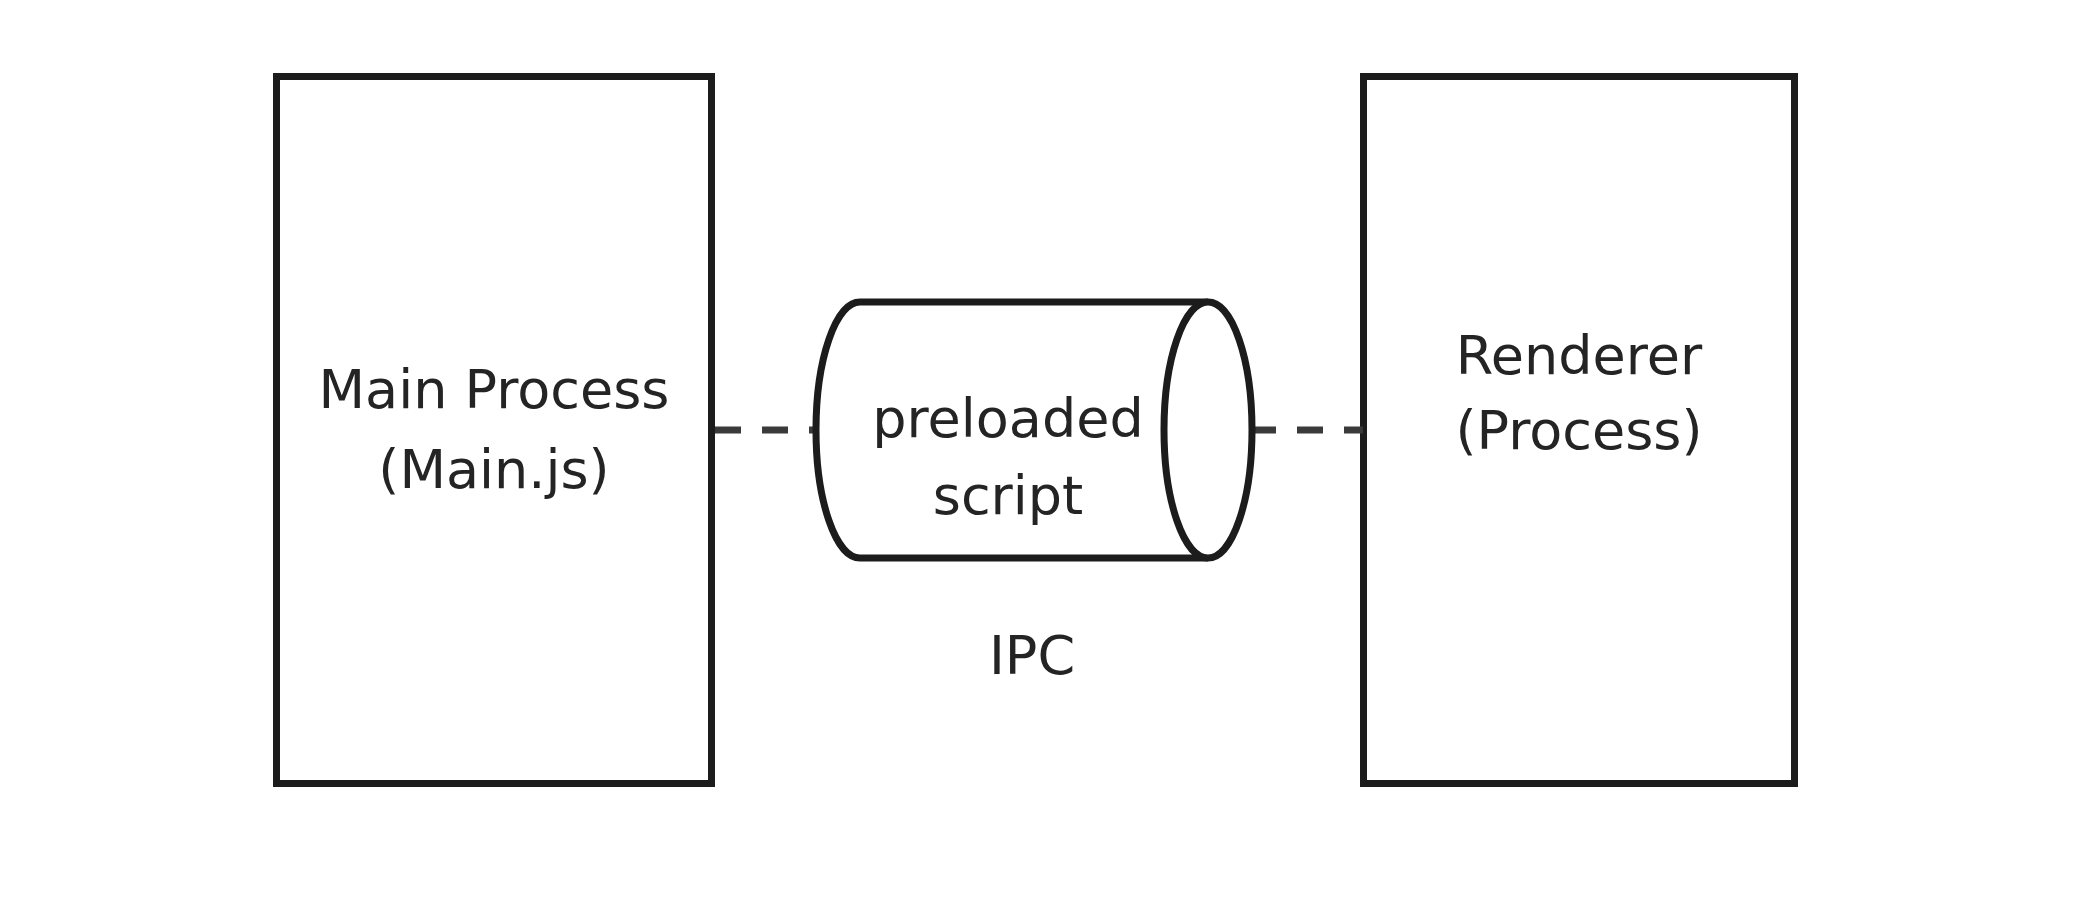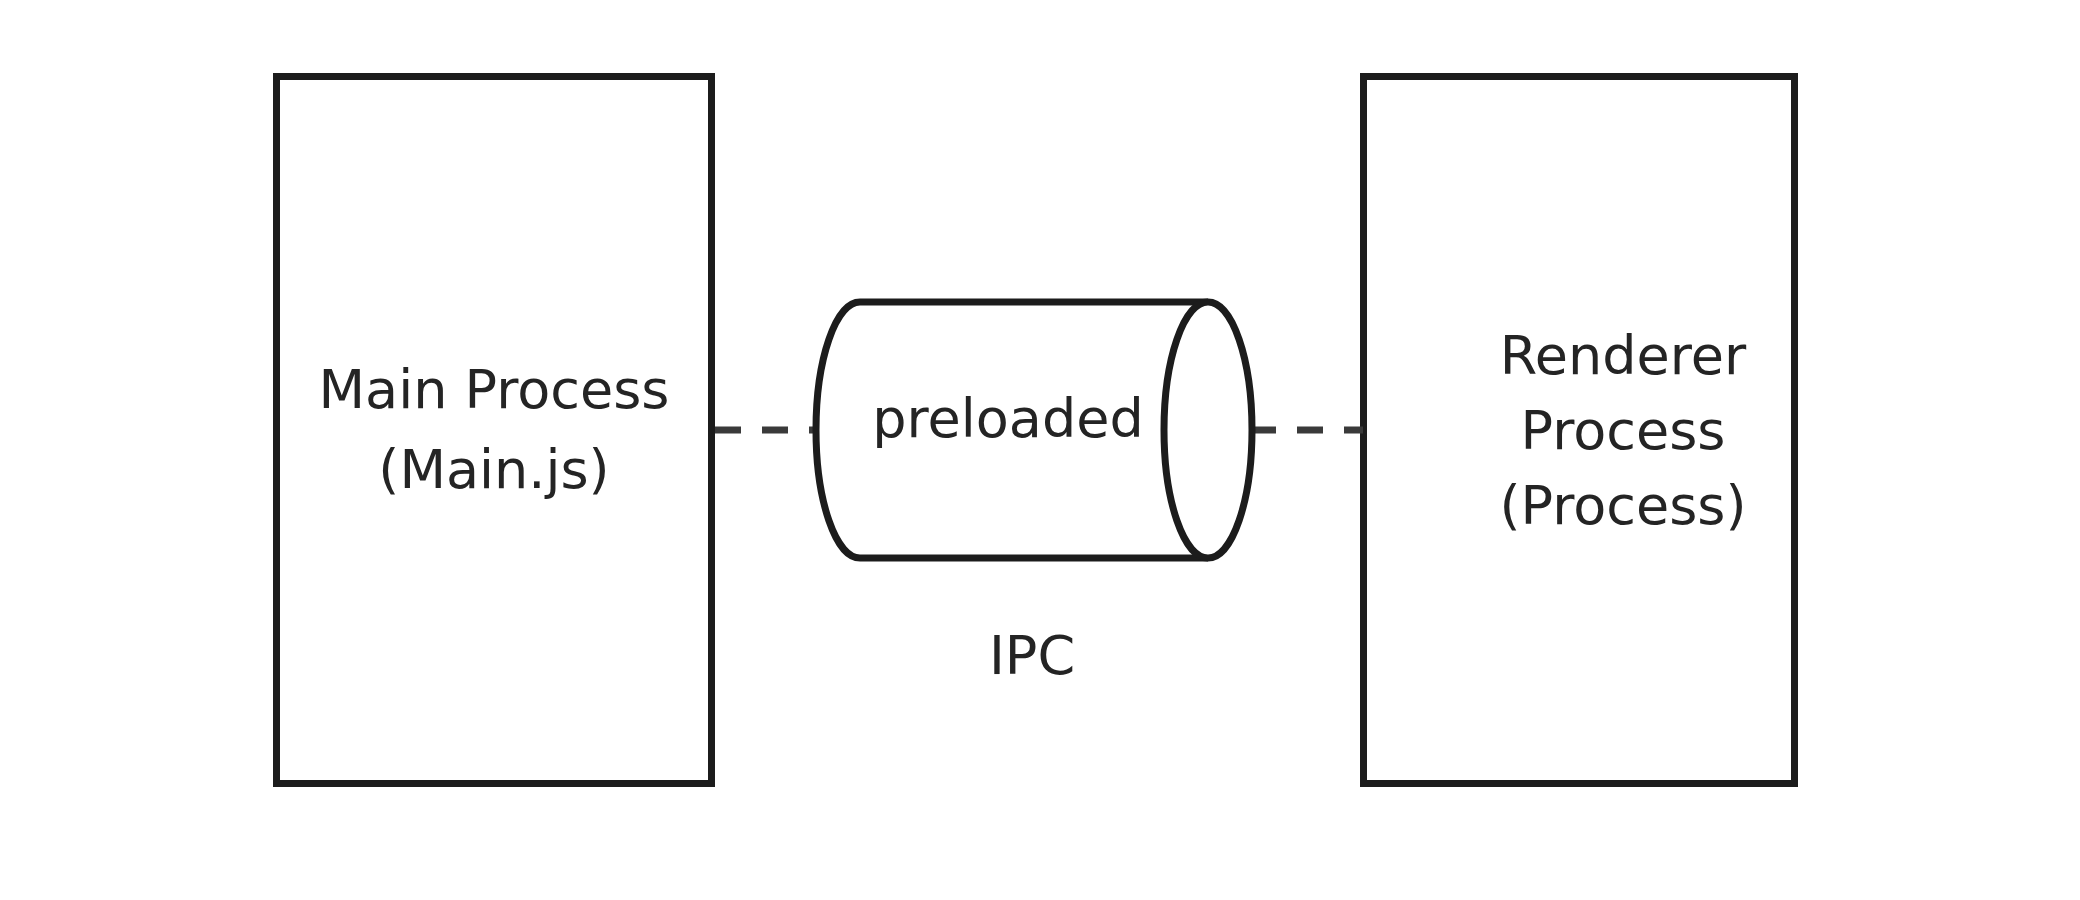--- a/index.html
+++ b/index.html
@@ -28,21 +28,21 @@
     font-size:54px;
     color:var(--text);
     white-space:nowrap;
     pointer-events:none;
   }
   .label span{display:block;}
   .label-main{left:273px;top:350px;width:442px;align-items:center;}
   .label-main span{line-height:80px;}
   .label-preload{left:833px;top:380px;width:350px;}
   .label-preload span{line-height:77px;}
-  .label-renderer{left:1360px;top:318px;width:438px;padding-left:44px;}
+  .label-renderer{left:1360px;top:318px;width:438px;}
   .label-renderer span{line-height:75px;}
   .label-ipc{left:782px;top:617px;width:500px;}
   .label-ipc span{line-height:77px;}
 </style>
 </head>
 <body>
 
 <div id="canvas">
 
   <svg id="shapes" width="2080" height="900" viewBox="0 0 2080 900">
@@ -59,25 +59,25 @@
     <ellipse cx="1208" cy="430" rx="44" ry="128" fill="#ffffff" stroke="var(--stroke)" stroke-width="7"></ellipse>
   </svg>
 
   <div class="label label-main">
     <span>Main Process</span>
     <span>(Main.js)</span>
   </div>
 
   <div class="label label-preload">
     <span>preloaded</span>
+    <span>script</span>
   </div>
 
   <div class="label label-renderer">
     <span>Renderer</span>
-    <span>Process</span>
     <span>(Process)</span>
   </div>
 
   <div class="label label-ipc">
     <span>IPC</span>
   </div>
 
 </div>
 
 </body></html>

